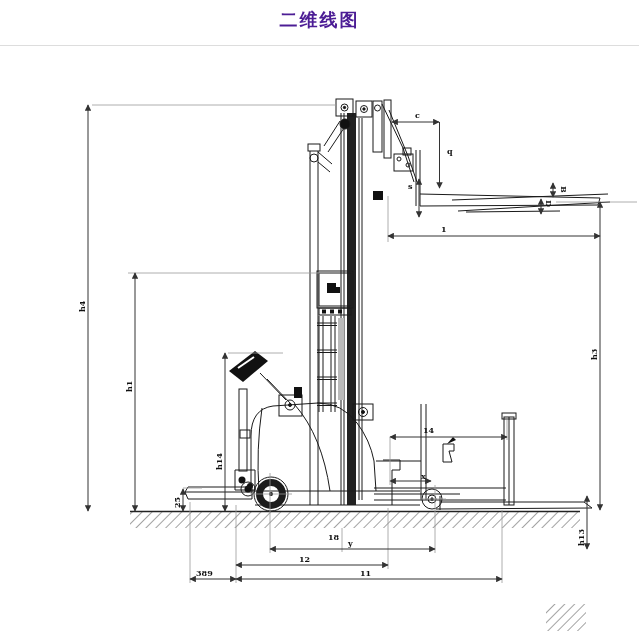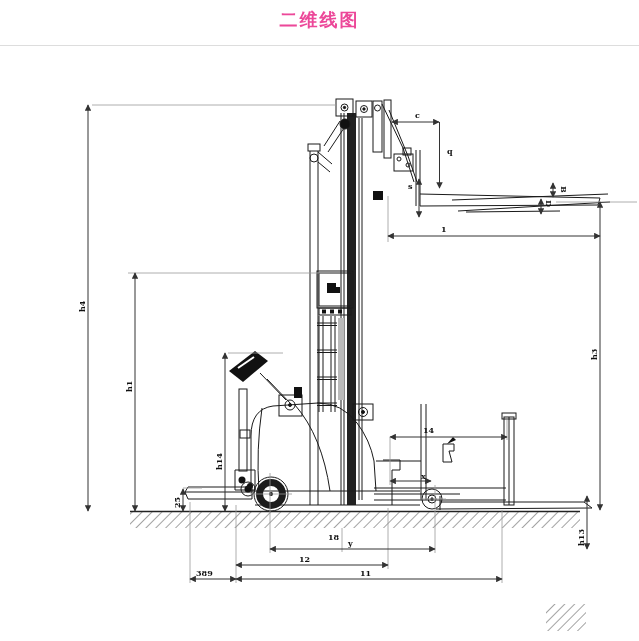--- a/index.html
+++ b/index.html
@@ -1,19 +1,19 @@
 <!DOCTYPE html>
 <html><head>
 <meta charset="utf-8">
 <style>
   html,body{margin:0;padding:0;background:#fff;}
   .page{position:relative;width:639px;height:641px;background:#fff;overflow:hidden;
         font-family:"Liberation Serif", serif;}
   .title{position:absolute;top:8px;left:0;width:100%;text-align:center;
-         font-size:18px;font-weight:bold;color:#ec4899;letter-spacing:2px;}
+         font-size:18px;font-weight:bold;color:#4c1d95;letter-spacing:2px;}
   .divider{position:absolute;top:45px;left:0;width:100%;height:0;
            border-top:1px solid #ddd;}
   svg text{font-family:"DejaVu Serif","Liberation Serif",serif;
            font-size:8px;font-weight:bold;fill:#111;}
   svg{position:absolute;top:0;left:0;}
 </style>
 </head>
 <body>
 
 <div class="page">

